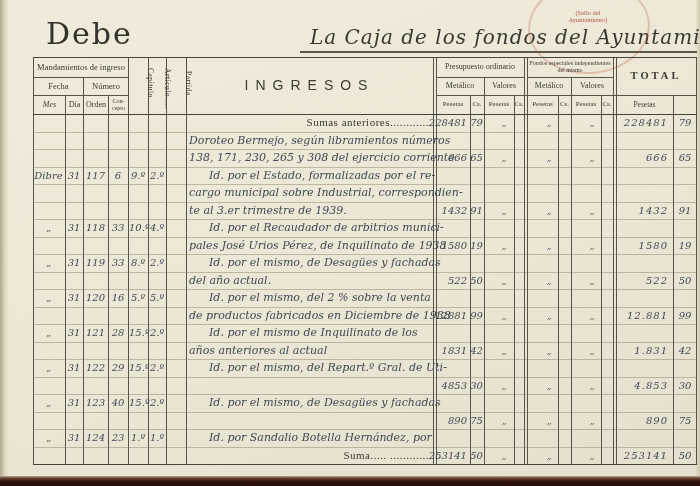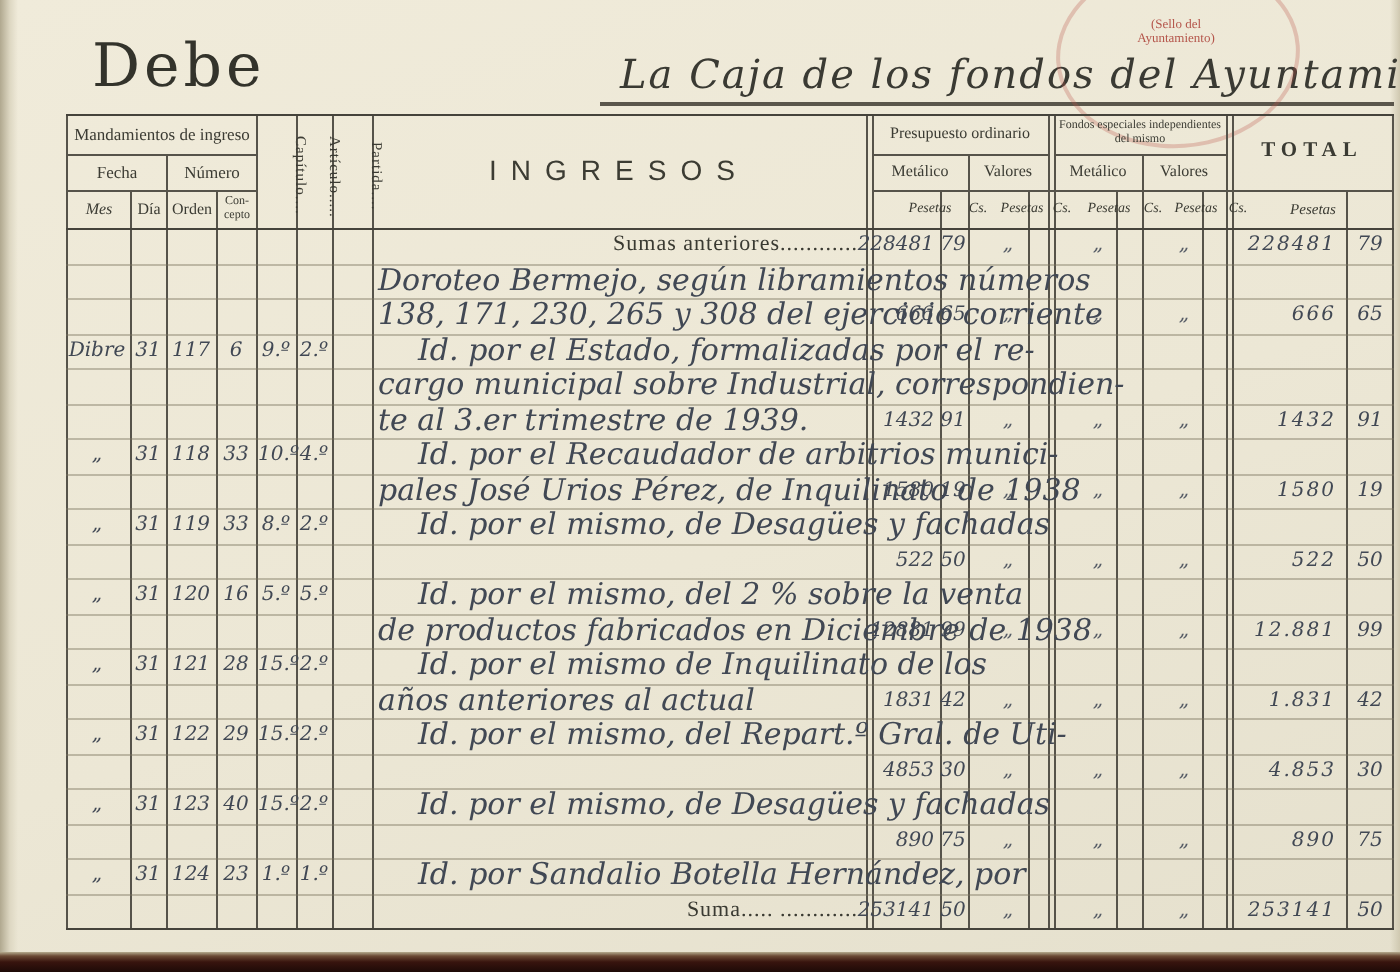--- a/index.html
+++ b/index.html
@@ -47,38 +47,38 @@
   .hd-ingresos{left:186px;top:57px;width:247px;height:57px;line-height:57px;
         font-family:"Liberation Sans",sans-serif;font-size:14px;letter-spacing:7px;color:#3c3c33;}
   .hd-po{left:436px;top:57px;width:88px;height:20px;line-height:20px;font-size:8px;}
   .hd-fondos{left:527px;top:57px;width:86px;height:20px;font-size:6px;line-height:7px;padding-top:3px;}
   .hd-total{left:616px;top:57px;width:80px;height:38px;line-height:38px;
         font-size:10.5px;font-weight:bold;letter-spacing:3px;}
   .hd-met1{left:436px;top:77px;width:48px;height:18px;line-height:18px;font-size:8px;}
   .hd-val1{left:484px;top:77px;width:40px;height:18px;line-height:18px;font-size:8px;}
   .hd-met2{left:527px;top:77px;width:44px;height:18px;line-height:18px;font-size:8px;}
   .hd-val2{left:571px;top:77px;width:42px;height:18px;line-height:18px;font-size:8px;}
-  .subcur{font-style:italic;font-size:7px;line-height:19px;top:95px;height:19px;margin-left:12px;}
+  .subcur{font-size:7px;line-height:19px;top:95px;height:19px;}
   .hd-pes1{left:436px;width:34px;} .hd-cs1{left:470px;width:14px;}
   .hd-pes2{left:484px;width:30px;} .hd-cs2{left:514px;width:10px;}
   .hd-pes3{left:527px;width:31px;} .hd-cs3{left:558px;width:13px;}
   .hd-pes4{left:571px;width:30px;} .hd-cs4{left:601px;width:12px;}
   .hd-pest{left:616px;width:57px;font-size:7.5px;} .hd-ctst{left:702px;width:23px;}
 
   
   .row{position:absolute;left:0;width:700px;height:18px;}
   .c{position:absolute;top:0;height:18px;line-height:17px;white-space:nowrap;
      font-family:"DejaVu Serif",serif;font-style:italic;color:#414854;font-size:10px;}
   .c-mes{left:33px;width:31px;text-align:center;}
   .c-dia{left:66px;width:16px;text-align:center;}
   .c-orden{left:84px;width:23px;text-align:center;}
   .c-conc{left:109px;width:18px;text-align:center;}
   .c-cap{left:129px;width:18px;text-align:center;}
   .c-art{left:149px;width:16px;text-align:center;}
-  .c-text{left:189px;width:242px;font-size:15px;}
+  .c-text{left:189px;width:242px;font-size:11px;}
   .c-text.hand-indent{text-indent:20px;}
   .c-text.printed{font-family:"Liberation Serif",serif;font-style:normal;font-size:11px;
      color:#3a3a32;letter-spacing:.5px;text-align:right;padding-right:2px;width:240px;}
   .c-popes{left:400px;width:67px;text-align:right;}
   .c-pocs{left:470px;width:13px;text-align:center;}
   .c-v1{left:485px;width:38px;text-align:center;color:#565c66;}
   .c-v2{left:528px;width:42px;text-align:center;color:#565c66;}
   .c-v3{left:572px;width:40px;text-align:center;color:#565c66;}
   .c-totpes{left:600px;width:68px;text-align:right;letter-spacing:1px;}
   .c-totcts{left:675px;width:20px;text-align:center;}
@@ -246,20 +246,21 @@
       <div class="row" style="top: 254px;">
         <div class="c c-text hand-indent">Id. por el mismo, de Desagües y fachadas</div>
         <div class="c c-mes">„</div>
         <div class="c c-dia">31</div>
         <div class="c c-orden">119</div>
         <div class="c c-conc">33</div>
         <div class="c c-cap">8.º</div>
         <div class="c c-art">2.º</div>
       </div>
       <div class="row" style="top: 271.5px;">
+        <div class="c c-text hand">del año actual.</div>
         <div class="c c-popes">522</div>
         <div class="c c-pocs">50</div>
         <div class="c c-v1">„</div>
         <div class="c c-v2">„</div>
         <div class="c c-v3">„</div>
         <div class="c c-totpes">522</div>
         <div class="c c-totcts">50</div>
       </div>
       <div class="row" style="top: 289px;">
         <div class="c c-text hand-indent">Id. por el mismo, del 2 % sobre la venta</div>

